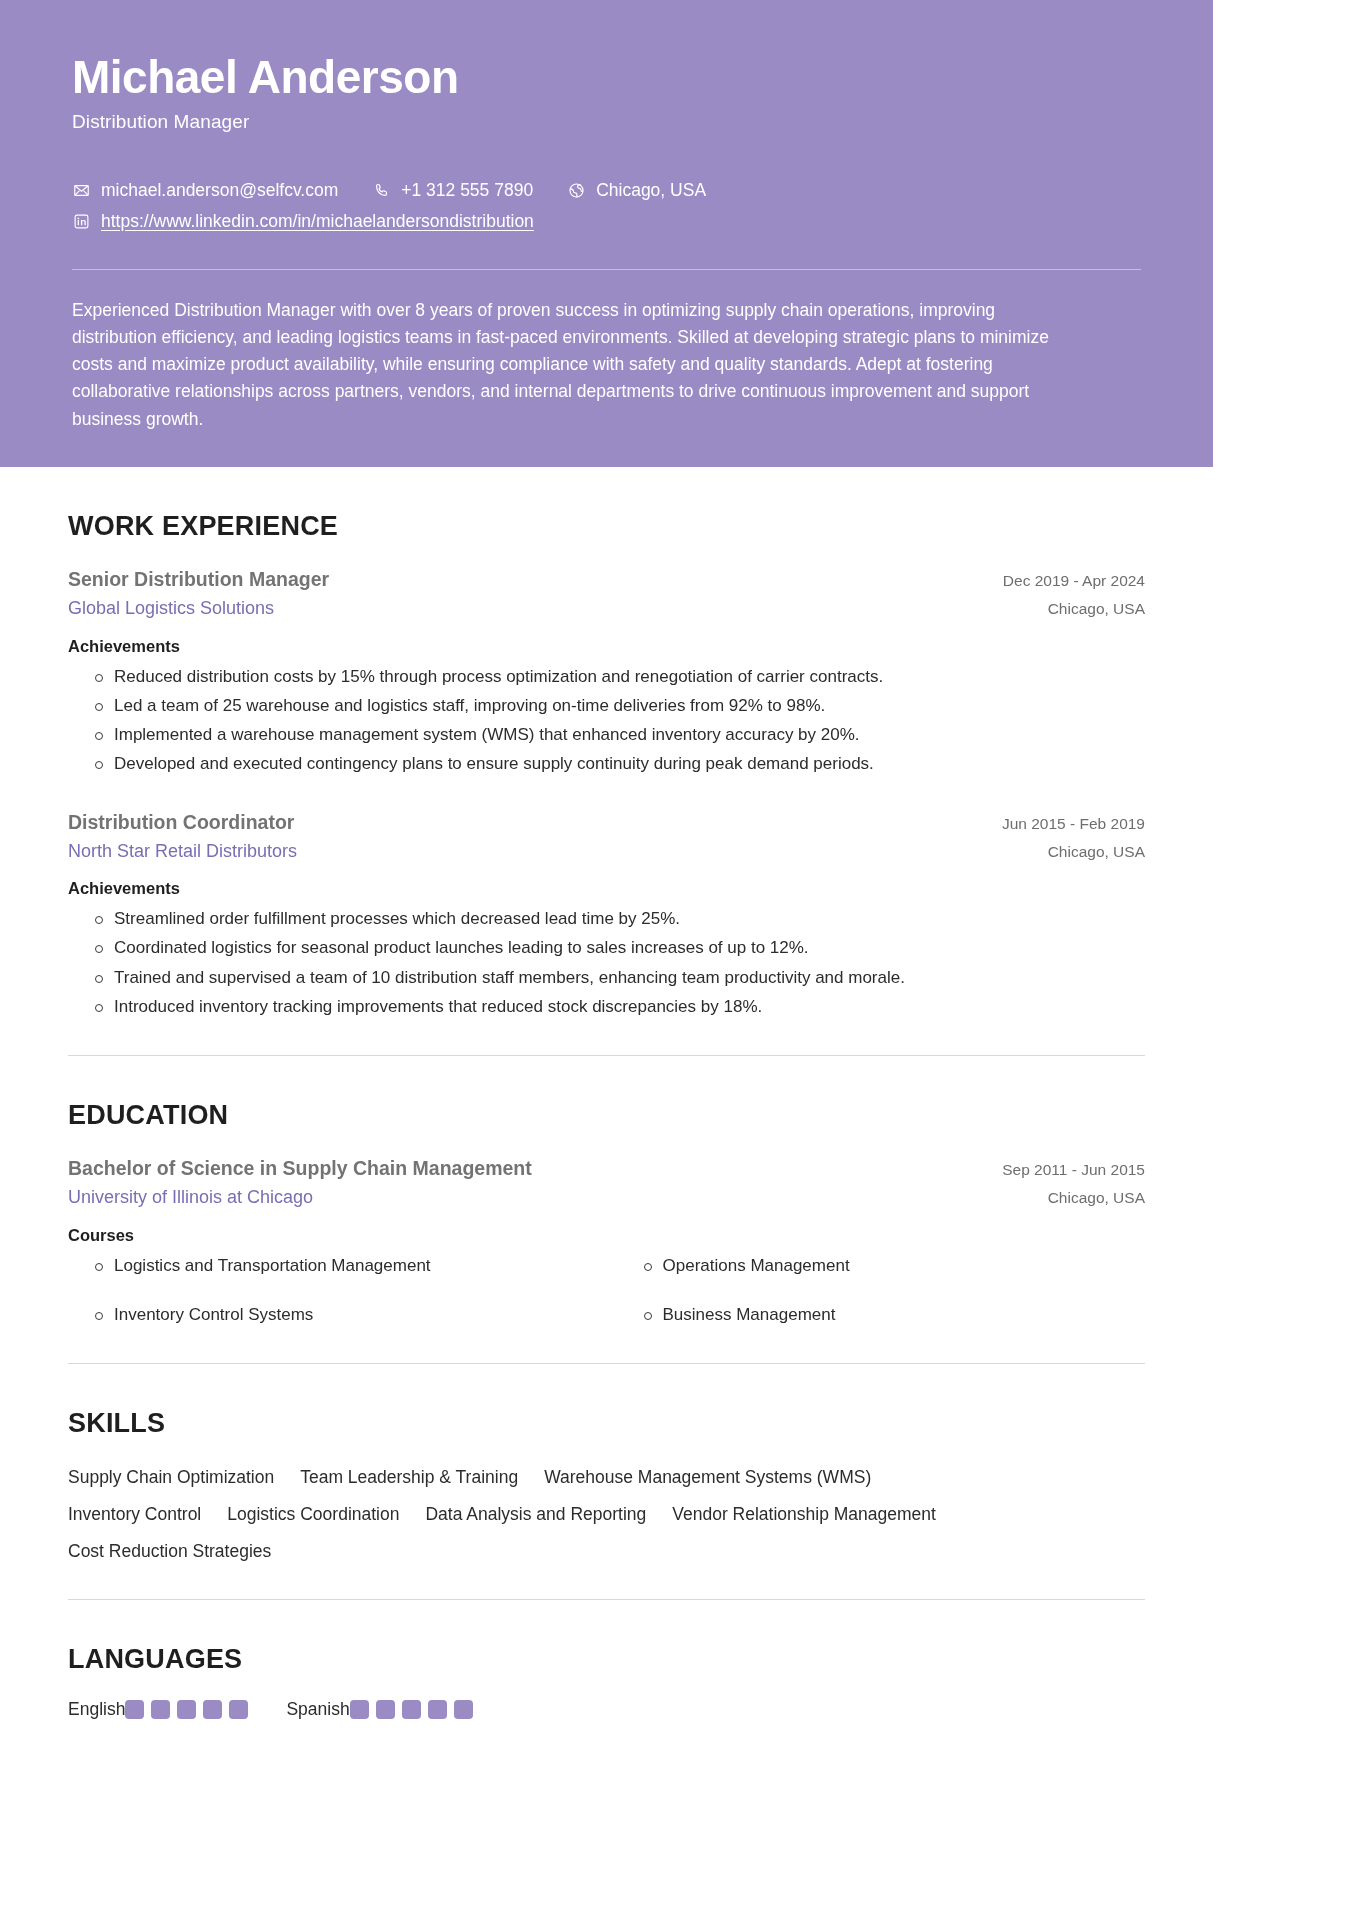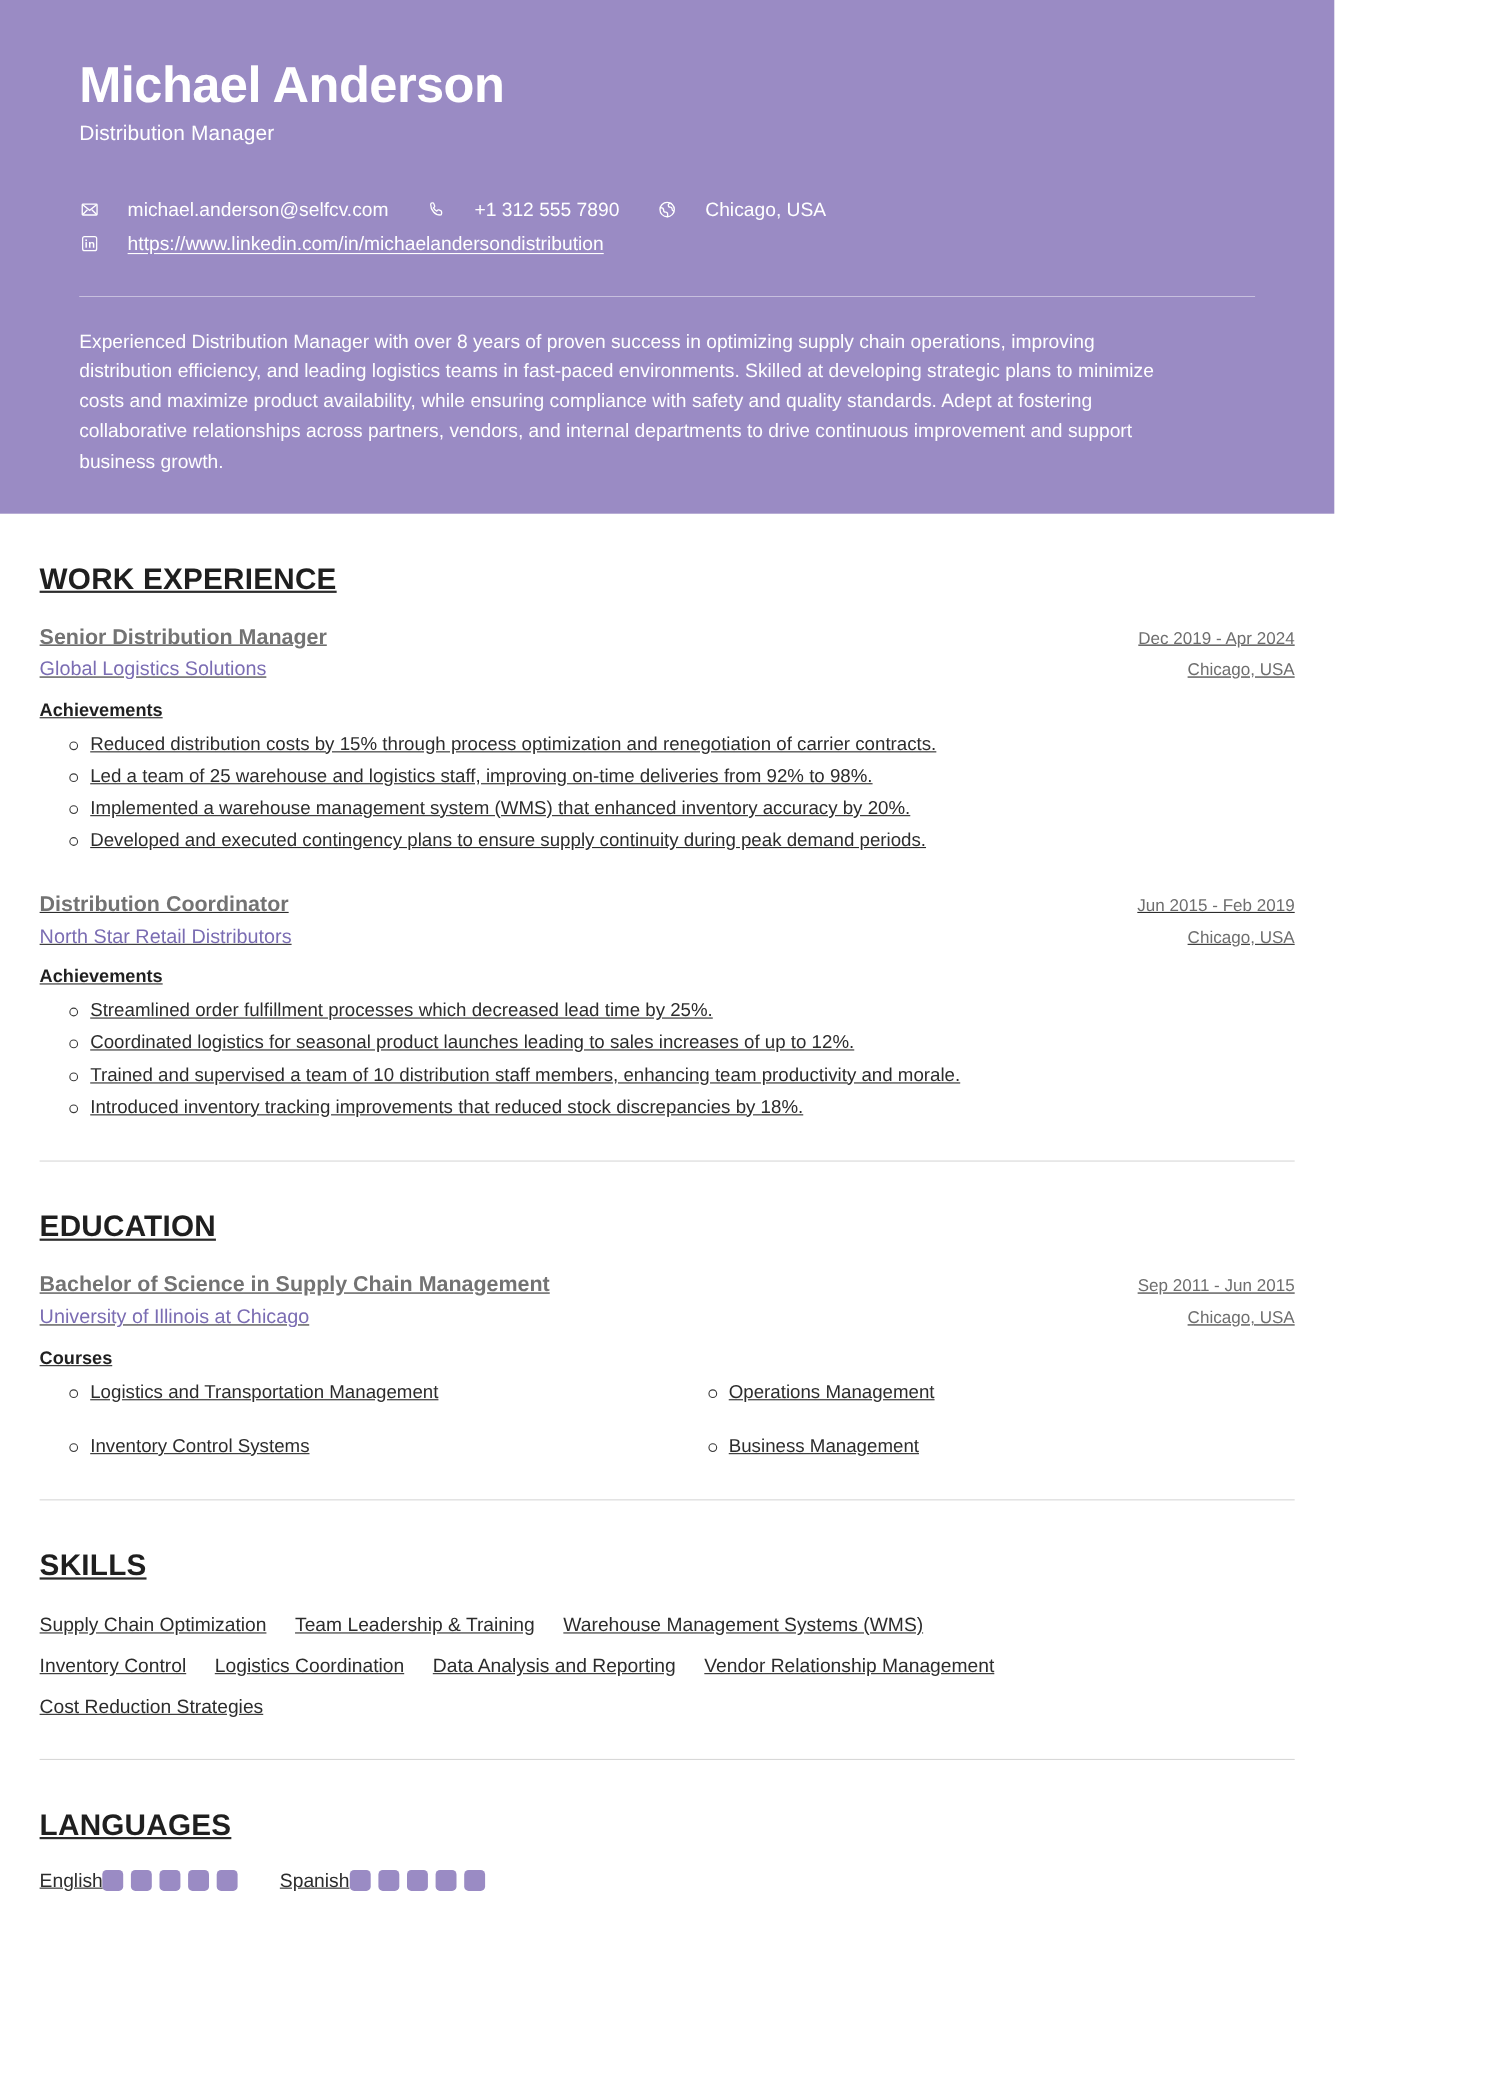--- a/index.html
+++ b/index.html
@@ -26,32 +26,32 @@
     margin-bottom:7px;
   }
   .role {
     font-size:19px;
     font-weight:normal;
     letter-spacing:0.1px;
     margin-bottom:47px;
   }
   .contact-rows { display:flex; flex-direction:column; gap:10px; }
   .contact-line { display:flex; flex-wrap:wrap; align-items:center; gap:34px; }
-  .contact-item { display:flex; align-items:center; gap:25px; font-size:17.5px; line-height:1.2;justify-content:space-between; }
+  .contact-item { display:flex; align-items:center; gap:10px; font-size:17.5px; line-height:1.2;justify-content:space-between; }
   .contact-item .ctext { white-space:nowrap; }
   .contact-item .ctext.link { text-decoration:underline; text-underline-offset:3px; }
   .ico { display:inline-flex; align-items:center; justify-content:center; width:19px; height:19px; flex:0 0 19px; }
   .ico svg { display:block; }
 
   .hr-head { border:0; border-top:1px solid rgba(255,255,255,0.45); margin:37px 0 27px 0; }
 
   .summary { font-size:17.5px; line-height:1.56; max-width:1000px; }
 
   
-  .body { padding:0 36px;text-decoration:underline; }
+  .body { padding:0 68px; }
   .section { padding-top:44px; }
   .sec-title {
     font-size:27px;
     font-weight:bold;
     letter-spacing:0.2px;
     color:#1f1f1f;
     margin-bottom:24px;
     text-transform:uppercase;
   }
   .sec-divider { border:0; border-top:1px solid #d8d8d8; margin:34px 0 0 0; }

